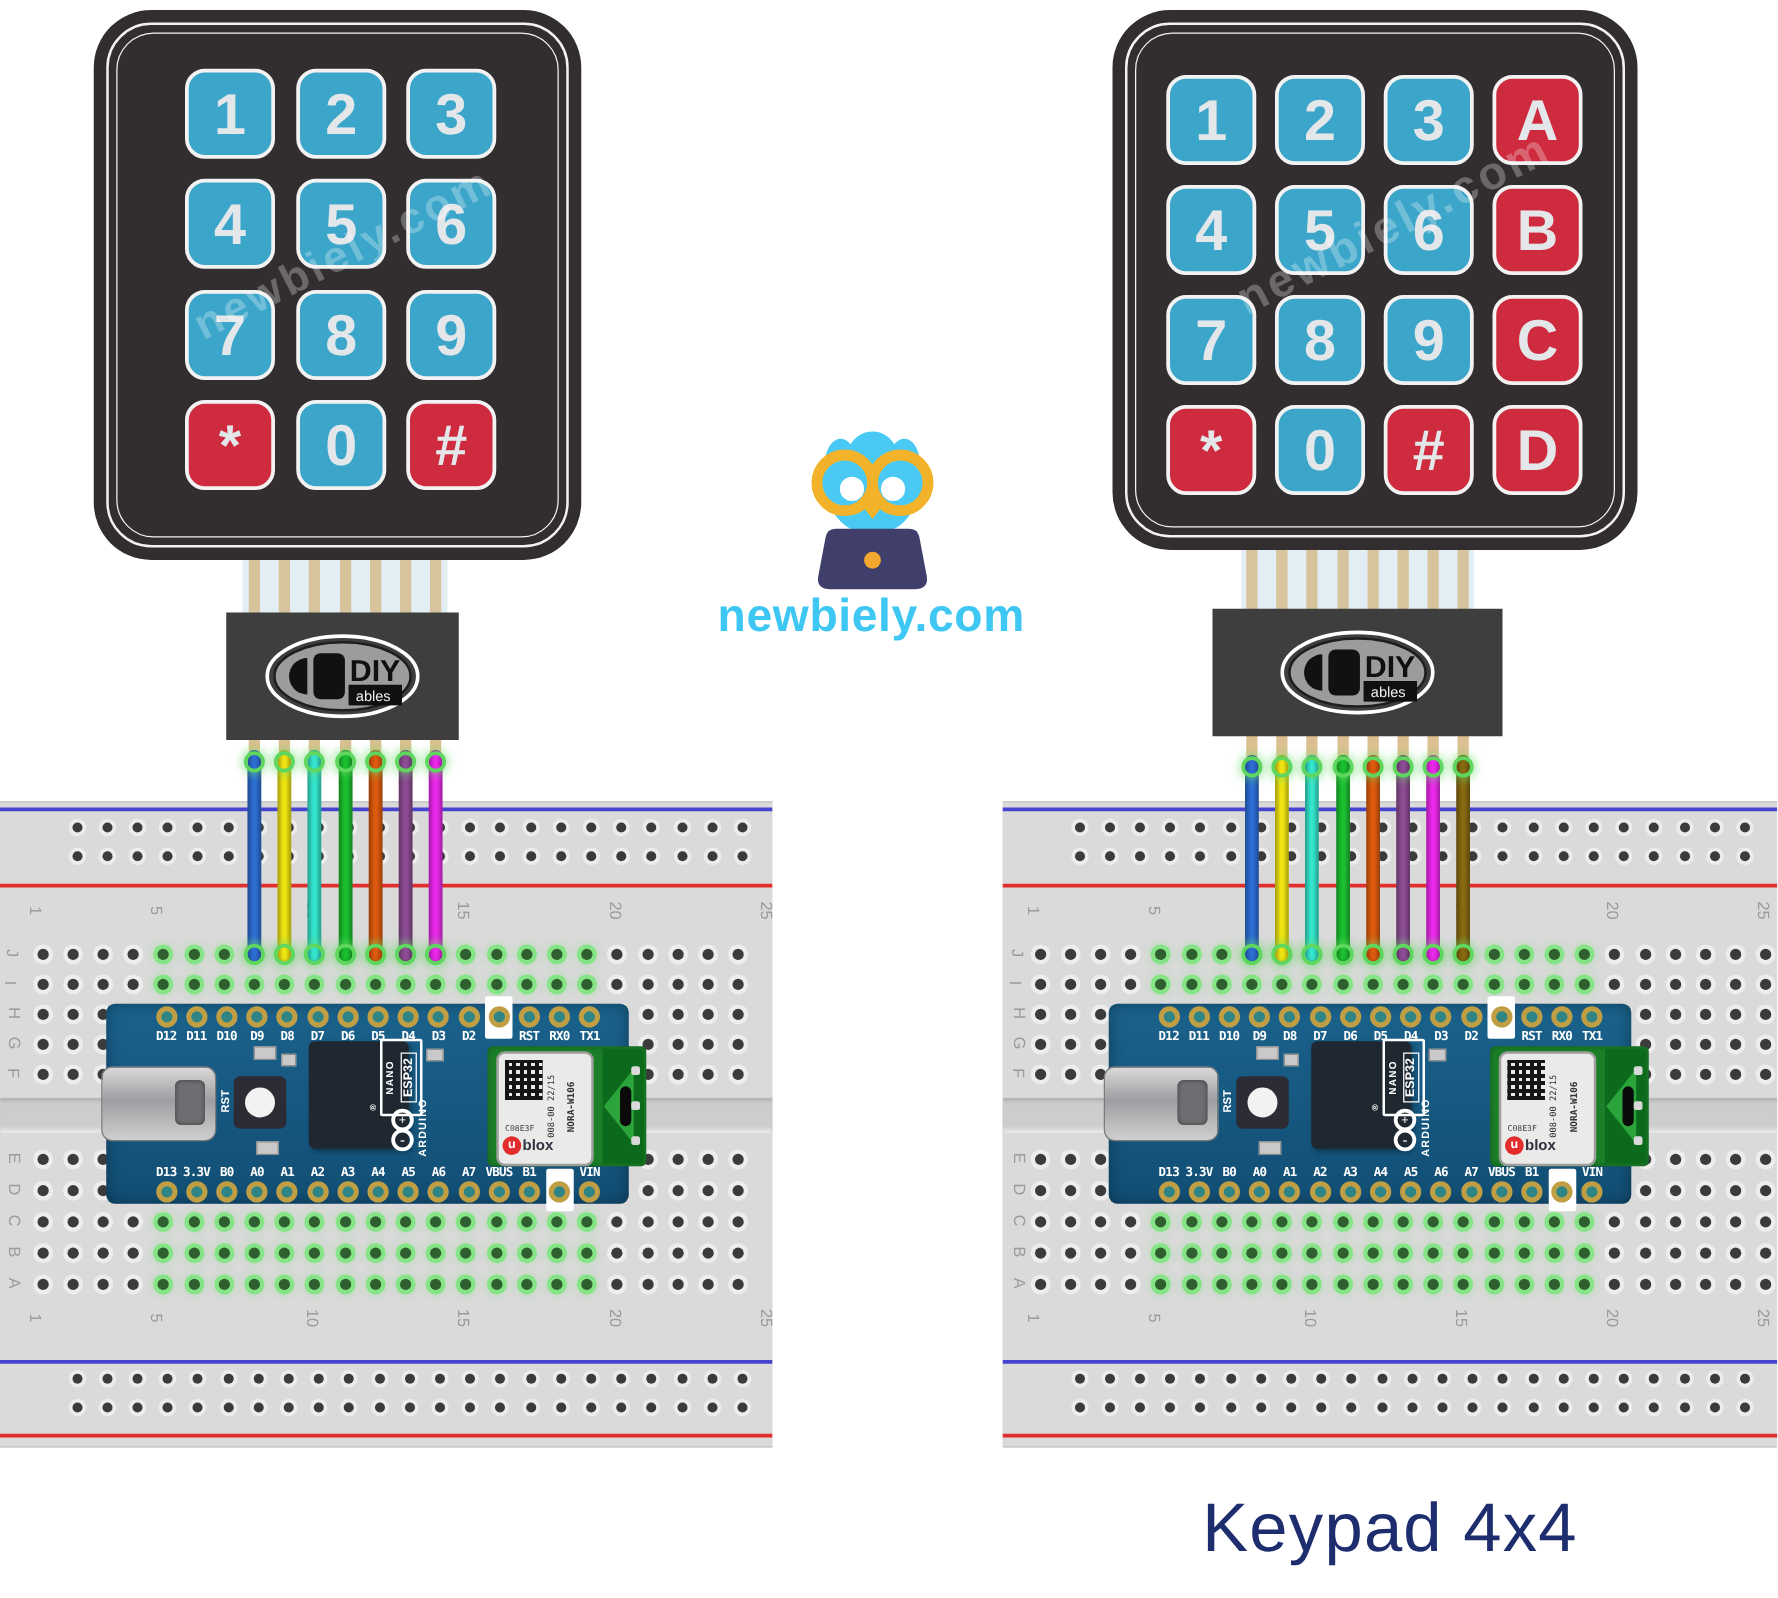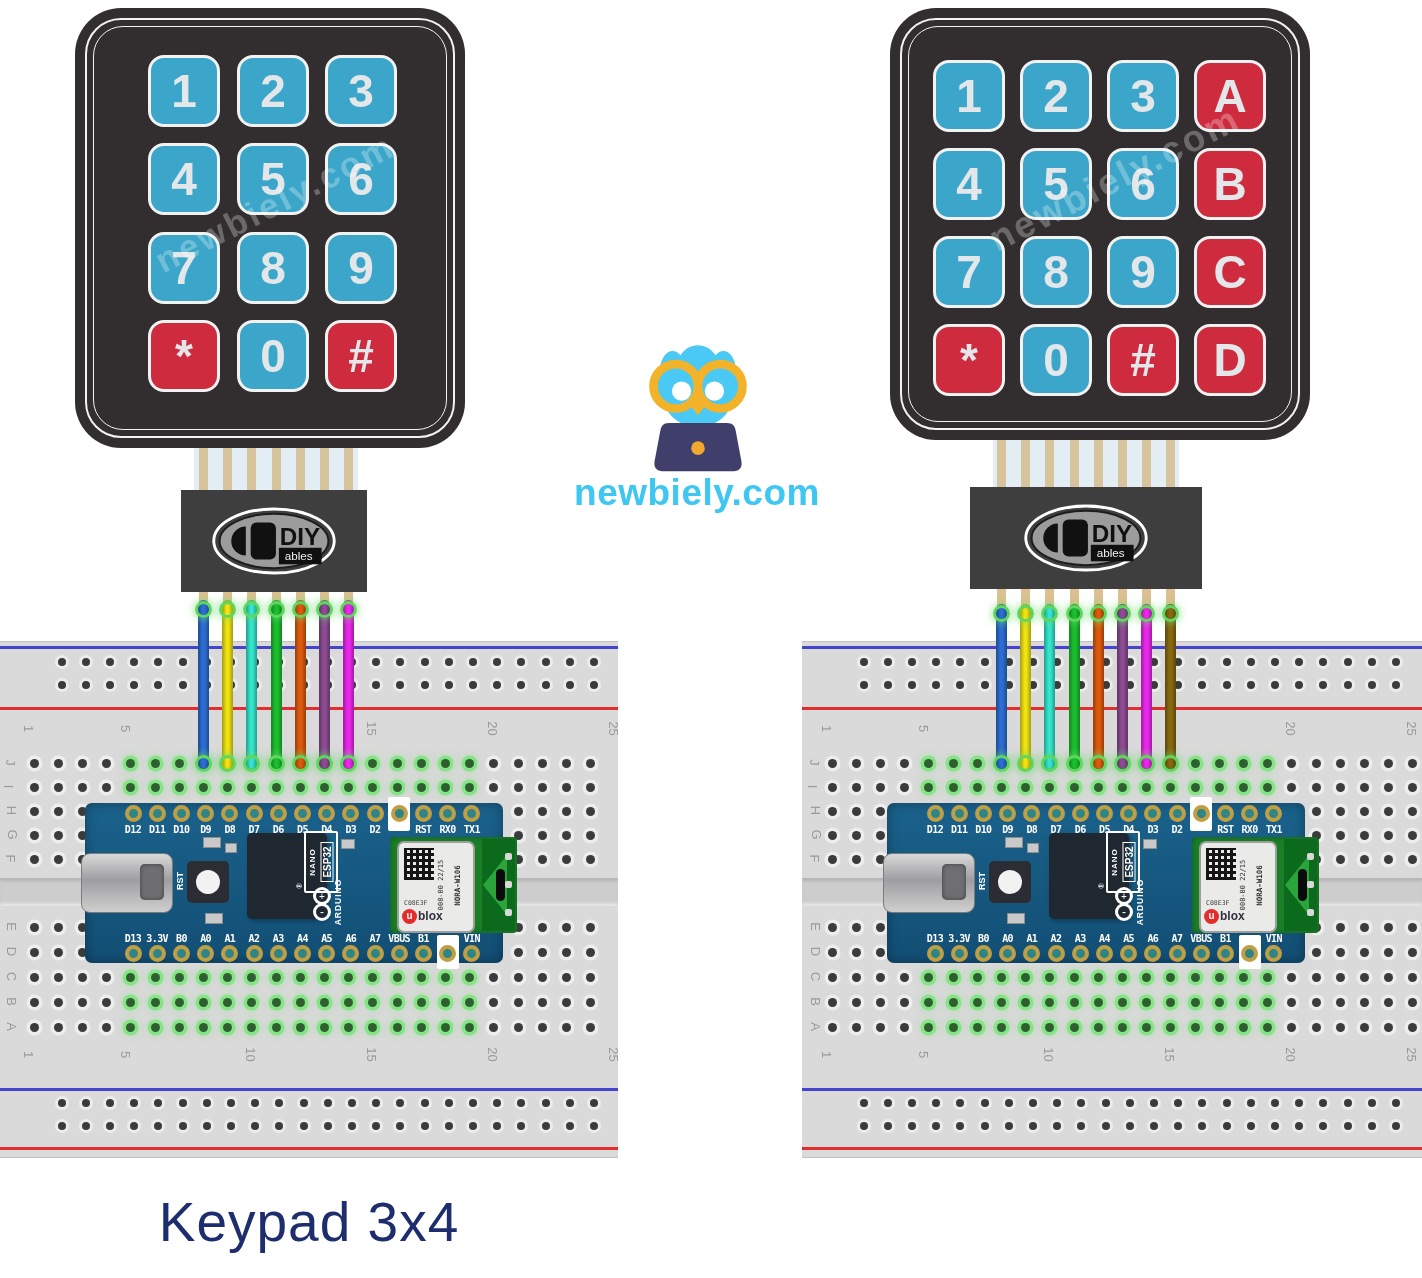--- a/index.html
+++ b/index.html
@@ -1191,14 +1191,14 @@
     <circle cx="47" cy="52" r="23" fill="#49C9F3" stroke="#F2B32B" stroke-width="9"></circle>
     <circle cx="93" cy="52" r="23" fill="#49C9F3" stroke="#F2B32B" stroke-width="9"></circle>
     <circle cx="53" cy="57" r="10" fill="#fff"></circle>
     <circle cx="87" cy="57" r="10" fill="#fff"></circle>
     <path d="M70,64 L77,73 L70,82 L63,73 Z" fill="#F2B32B"></path>
     <path d="M40,90 L100,90 C106,90 108,93 109,98 L115,130 C116,137 112,140 105,140 L35,140 C28,140 24,137 25,130 L31,98 C32,93 34,90 40,90 Z" fill="#403E6B"></path>
     <circle cx="70" cy="116" r="7" fill="#F2A72E"></circle>
   </svg>
   <div class="brandtext">newbiely.com</div>
 
-  <div class="caption" style="left:0;width:618px">Keypad 3x4</div>
+  <div class="caption" style="left:802px;width:620px">Keypad 4x4</div>
 </div>
 
 </body></html>

